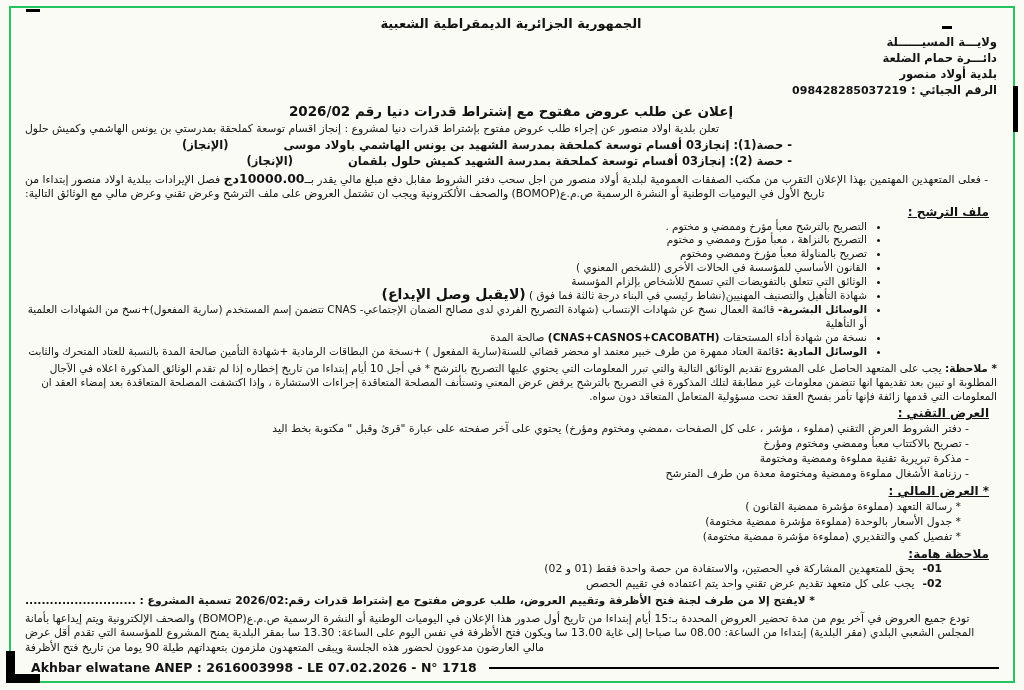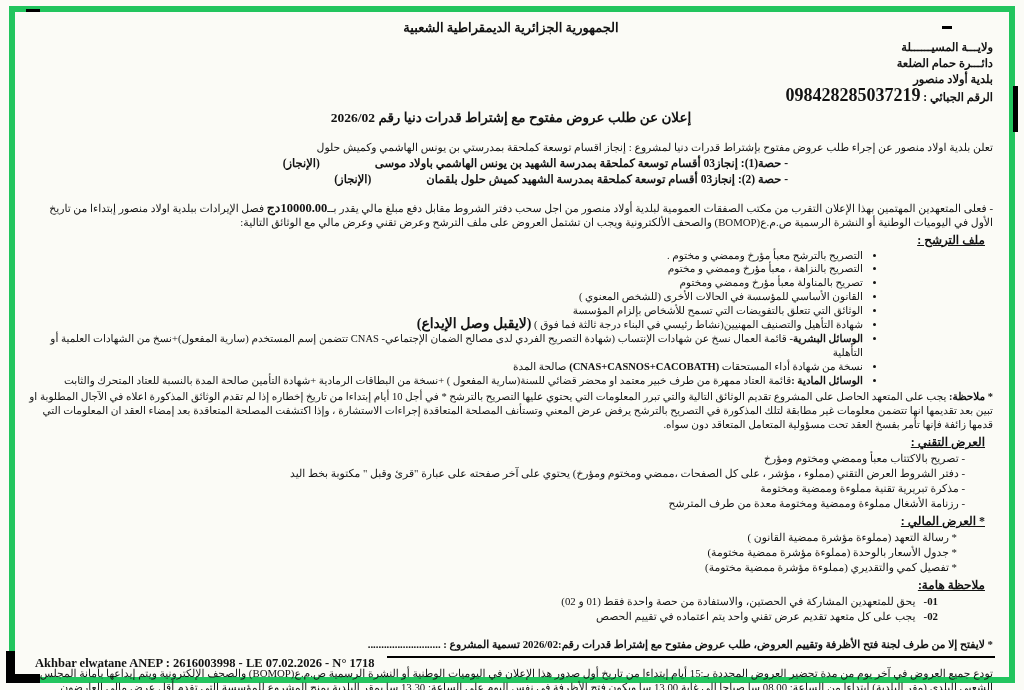--- a/index.html
+++ b/index.html
@@ -3,45 +3,45 @@
 <meta charset="utf-8">
 <style>
   html,body { margin:0; padding:0; background:#e8e8e4; }
   .page {
     position:relative; width:1024px; height:690px; margin:0 auto;
     background:#fbfbf6; color:#131313; overflow:hidden;
     font-family:"DejaVu Sans", sans-serif;
   }
   .inner {
     position:absolute; top:6px; left:9px; right:9px; bottom:7px;
-    border:6px solid #22c55e; box-sizing:border-box;
-    padding:8px 16px 26px 14px; direction:rtl; text-align:right;font-family:Liberation Serif, serif;
+    border:2px solid #22c55e; box-sizing:border-box;
+    padding:8px 16px 26px 14px; direction:rtl; text-align:right;
   }
   p, div, ul { margin:0; padding:0; }
   .republic { text-align:center; font-weight:bold; font-size:13px; letter-spacing:.5px; }
   .agency { font-weight:bold; font-size:11.5px; line-height:16px; margin-top:3px; }
-  .tax-value { direction:ltr; unicode-bidi:isolate; font-size:18px; font-weight:bold; }
+  .tax-value { direction:ltr; unicode-bidi:isolate; font-size:11px; font-weight:bold; }
   .title { text-align:center; font-weight:bold; font-size:13.5px; margin-top:4px; }
-  .body-text { font-size:10.8px; line-height:14.5px; text-align:right; margin-top:14px; }
+  .body-text { font-size:10.8px; line-height:14.5px; text-align:left; margin-top:3px; }
   .lot { font-weight:bold; font-size:11.5px; line-height:16px; padding-right:205px; }
   .lot .tag { margin-right:55px; }
   .amount { font-weight:bold; font-size:12.5px; unicode-bidi:isolate; }
   .sec-h { font-weight:bold; font-size:12px; text-decoration:underline; margin:3px 8px 1px; }
   ul.cand { list-style:disc; padding:0 130px 0 0; font-size:10.5px; line-height:13.8px; }
   ul.cand li { margin:0; }
   li.flush { margin-right:-88px; }
   .em-big { font-weight:bold; font-size:14px; }
   .b { font-weight:bold; }
   .note { font-size:10.5px; line-height:14px; margin-top:3px; }
   .dash-list { font-size:10.8px; line-height:15px; padding-right:28px; }
   .fin { padding-right:36px; }
   .num-row { display:flex; gap:8px; font-size:10.8px; line-height:14.5px; padding-right:55px; }
   .num-row .num { direction:ltr; unicode-bidi:isolate; font-weight:bold; }
   .footer { position:absolute; left:20px; right:14px; bottom:6px; display:flex; direction:ltr;
-            align-items:flex-start; gap:12px; font-weight:bold; font-size:12.5px; }
+            align-items:center; gap:12px; font-weight:bold; font-size:12.5px; }
   .footer .rule { flex:1; border-top:2.5px solid #000; height:0; }
   .art { position:absolute; background:#000; }
   .art-rightbar { right:6px; top:86px; width:5px; height:46px; }
   .art-bl-v { left:6px; bottom:7px; width:9px; height:32px; }
   .art-bl-h { left:6px; bottom:7px; width:34px; height:9px; }
   .art-tl { left:26px; top:9px; width:14px; height:3px; }
   .art-tr { right:72px; top:26px; width:10px; height:3px; }
 </style>
 </head>
 <body>
@@ -88,22 +88,22 @@
       <li><span>نسخة من شهادة أداء المستحقات </span><span class="b">(CNAS+CASNOS+CACOBATH)</span><span> صالحة المدة</span></li>
       <li class="flush"><span class="b">الوسائل المادية :</span><span>قائمة العتاد ممهرة من طرف خبير معتمد او محضر قضائي للسنة(سارية المفعول ) +نسخة من البطاقات الرمادية +شهادة التأمين صالحة المدة بالنسبة للعتاد المتحرك والثابت</span></li>
     </ul>
 
     <p class="note">
       <span class="b">* ملاحظة:</span><span> يجب على المتعهد الحاصل على المشروع تقديم الوثائق التالية والتي تبرر المعلومات التي يحتوي عليها التصريح بالترشح * في أجل 10 أيام إبتداءا من تاريخ إخطاره إذا لم تقدم الوثائق المذكورة اعلاه في الآجال المطلوبة او تبين بعد تقديمها انها تتضمن معلومات غير مطابقة لتلك المذكورة في التصريح بالترشح يرفض عرض المعني وتستأنف المصلحة المتعاقدة إجراءات الاستشارة ، وإذا اكتشفت المصلحة المتعاقدة بعد إمضاء العقد ان المعلومات التي قدمها زائفة فإنها تأمر بفسخ العقد تحت مسؤولية المتعامل المتعاقد دون سواه.</span>
     </p>
 
     <div class="sec-h">العرض التقني :</div>
     <div class="dash-list">
+      <div>- دفتر الشروط العرض التقني (مملوء ، مؤشر ، على كل الصفحات ،ممضي ومختوم ومؤرخ) يحتوي على آخر صفحته على عبارة "قرئ وقبل " مكتوبة بخط اليد</div>
       <div>- تصريح بالاكتتاب معبأ وممضي ومختوم ومؤرخ</div>
-      <div>- دفتر الشروط العرض التقني (مملوء ، مؤشر ، على كل الصفحات ،ممضي ومختوم ومؤرخ) يحتوي على آخر صفحته على عبارة "قرئ وقبل " مكتوبة بخط اليد</div>
       <div>- مذكرة تبريرية تقنية مملوءة وممضية ومختومة</div>
       <div>- رزنامة الأشغال مملوءة وممضية ومختومة معدة من طرف المترشح</div>
     </div>
 
     <div class="sec-h">* العرض المالي :</div>
     <div class="dash-list fin">
       <div>* رسالة التعهد (مملوءة مؤشرة ممضية القانون )</div>
       <div>* جدول الأسعار بالوحدة (مملوءة مؤشرة ممضية مختومة)</div>
       <div>* تفصيل كمي والتقديري (مملوءة مؤشرة ممضية مختومة)</div>
     </div>

